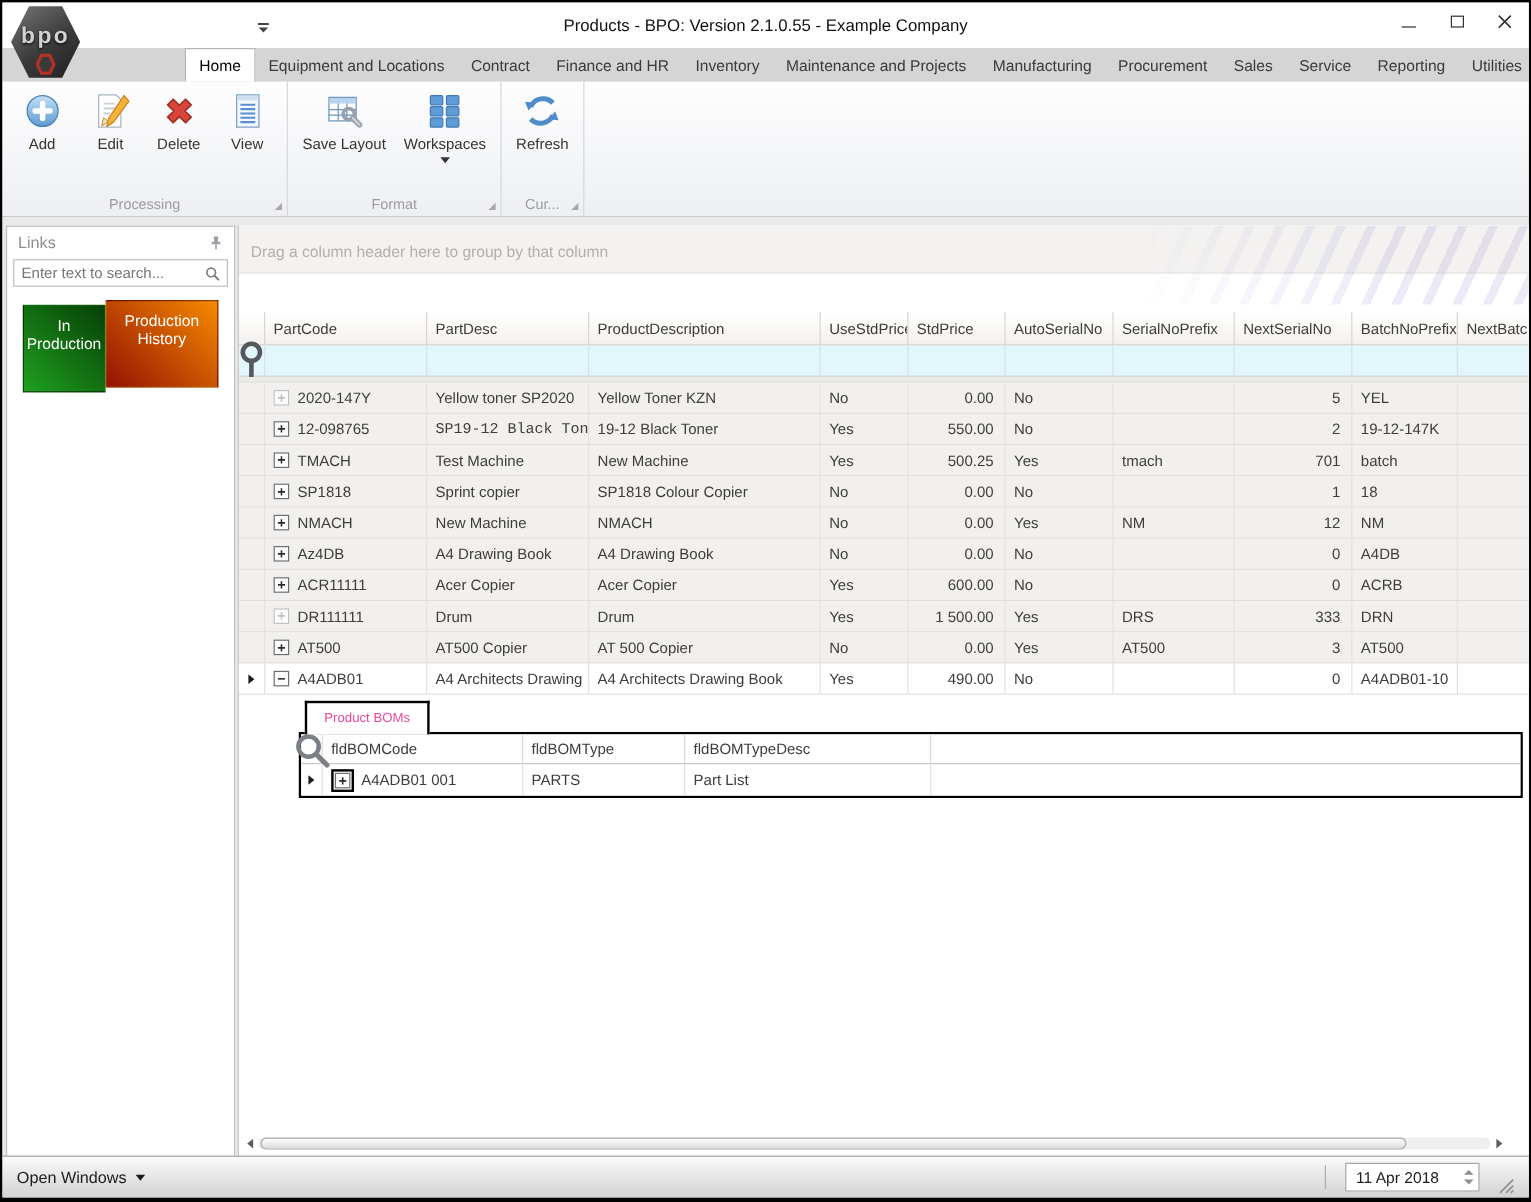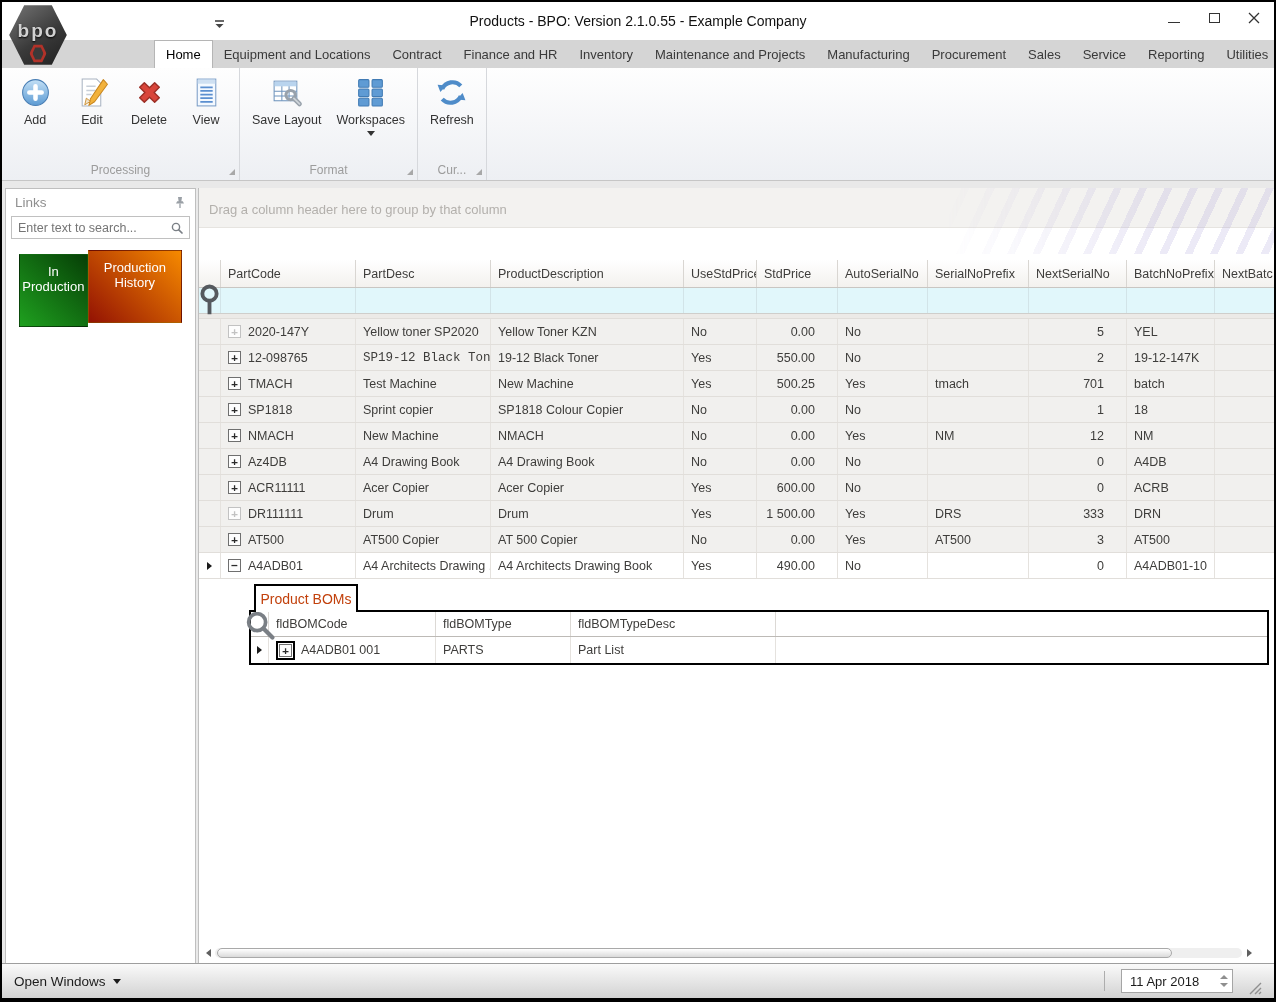--- a/index.html
+++ b/index.html
@@ -61,32 +61,32 @@
   .groupby{height:40px;background:#f3f2f0;color:#b3b0ac;font-size:13px;padding:14px 0 0 10px;border-bottom:1px solid #e6e4e0;}
   .gheader{display:flex;height:28px;background:linear-gradient(#ffffff,#f3f1ee);border-bottom:1px solid #c9c6c2;margin-top:32px;}
   .gh{display:flex;align-items:center;padding:0 4px 0 7px;border-right:1px solid #d9d6d2;font-size:12.5px;color:#3e3d3b;white-space:nowrap;overflow:hidden;}
   .frow{display:flex;height:26px;background:#e1f7fb;border-bottom:1px solid #cfcecb;}
   .fcell{height:100%;border-right:1px solid #d2e4e8;}
   .fcell.ind{display:flex;align-items:center;justify-content:center;}
   .gap{height:5px;background:#eceae7;border-bottom:1px solid #e0ddd9;}
   .grow{display:flex;height:26px;background:#f1f0ee;border-bottom:1px solid #e1deda;}
   .grow.selected{background:#fff;}
   .gcell{display:flex;align-items:center;padding:0 4px 0 7px;border-right:1px solid #e5e2de;font-size:12.5px;color:#3e3d3b;white-space:nowrap;overflow:hidden;}
-  .gcell.right{justify-content:flex-end;padding-right:22px;}
+  .gcell.right{justify-content:flex-end;padding-right:9px;}
   .gcell.ind{padding:0;justify-content:center;}
   .pcwrap{display:flex;align-items:center;gap:7px;padding-top:0;}
   .tri-right{width:0;height:0;border-left:5px solid #1a1a1a;border-top:4px solid transparent;border-bottom:4px solid transparent;}
   .xbox{width:13px;height:13px;min-width:13px;border:1px solid #6f6f6f;background:#fdfdfd;display:inline-flex;align-items:center;justify-content:center;
     font:bold 11px "DejaVu Sans Mono",monospace;line-height:1;color:#2b2b2b;}
   .xbox.dim{border-color:#c2c2c2;color:#c2c2c2;}
   .focusring{display:inline-flex;border:2px solid #000;padding:1px;background:#fff;}
 
   .detail{margin:3px 0 0 50px;width:1020px;position:relative;}
   .bom-tab{width:104px;height:28px;border:2px solid #000;border-bottom:0;background:#fff;margin-left:5px;
-    display:flex;align-items:center;justify-content:center;font-size:14px;color:#c2410c;position:relative;top:2px;z-index:2;}
+    display:flex;align-items:center;justify-content:center;font-size:11px;color:#ec4899;position:relative;top:2px;z-index:2;}
   .bom-grid{border:2px solid #000;background:#fff;}
   .bheader{display:flex;height:25px;background:#fff;border-bottom:1px solid #bdbab6;}
   .bh{display:flex;align-items:center;padding:0 7px;border-right:1px solid #dcd9d5;font-size:12.5px;color:#3e3d3b;white-space:nowrap;}
   .bh.icol{width:18px;min-width:18px;justify-content:center;padding:0;}
   .brow{display:flex;height:26px;background:#fff;}
   .bcell{display:flex;align-items:center;gap:6px;padding:0 7px;border-right:1px solid #e5e2de;font-size:12.5px;color:#3e3d3b;white-space:nowrap;}
   .bcell.icol{width:18px;min-width:18px;justify-content:center;padding:0;}
 
   .hscroll{position:absolute;left:4px;right:20px;bottom:3px;height:14px;display:flex;align-items:center;gap:2px;}
   .harrow{width:10px;height:10px;display:flex;align-items:center;justify-content:center;}

